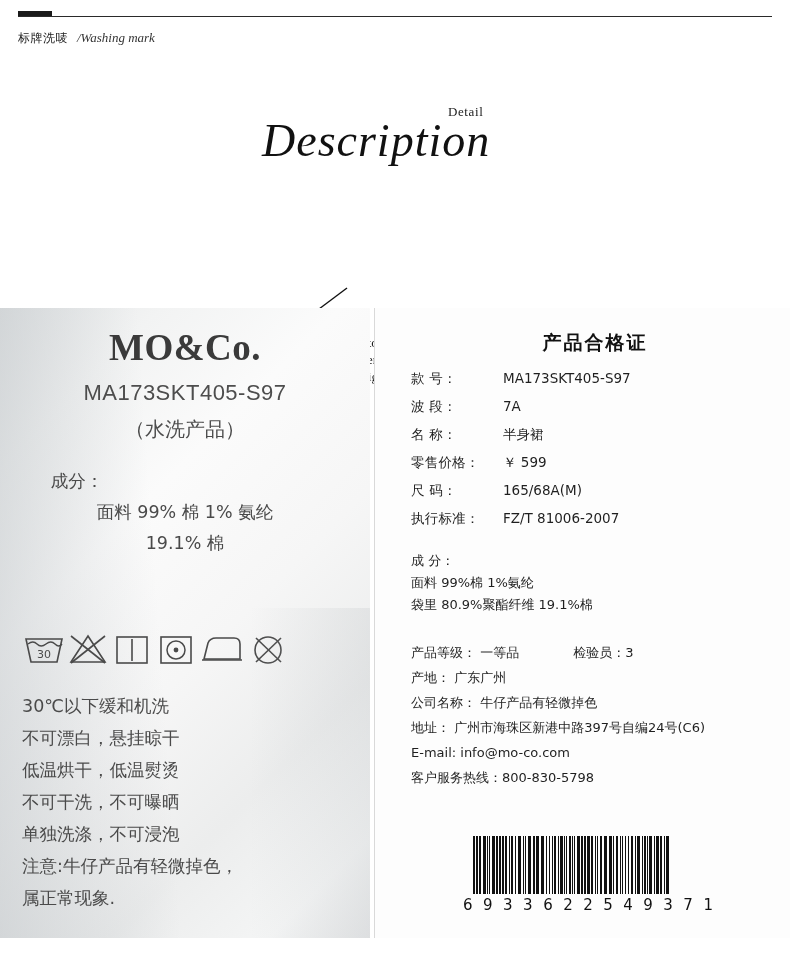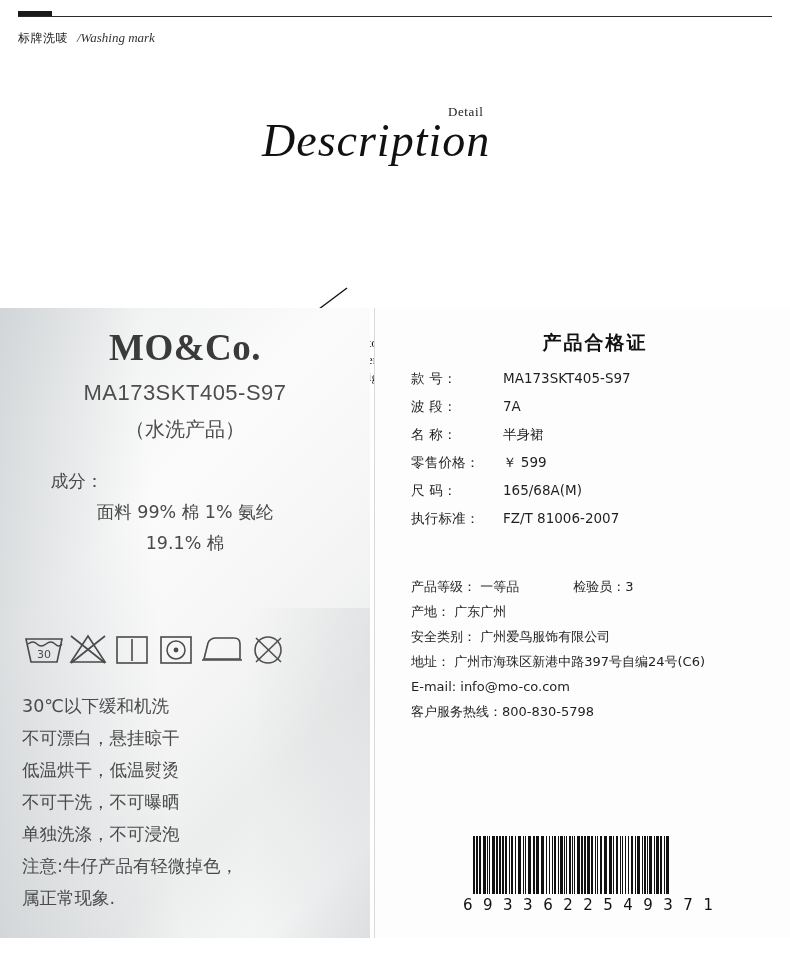--- a/index.html
+++ b/index.html
@@ -412,32 +412,37 @@
         <span class="cert-key">尺    码：</span>
         <span class="cert-val">165/68A(M)</span>
       </div>
       <div class="cert-row">
         <span class="cert-key">执行标准：</span>
         <span class="cert-val">FZ/T 81006-2007</span>
       </div>
 
       <div class="cert-gap"></div>
 
+      <div class="cert-sub">
+        <div>成    分：</div>
+        <div>面料  99%棉   1%氨纶</div>
+        <div>袋里  80.9%聚酯纤维   19.1%棉</div>
+      </div>
 
       <div class="cert-gap"></div>
 
       <div class="cert-block">
         <div class="cert-gap"></div>
         <div class="cert-inspect">
           <span>产品等级： 一等品</span>
           <span class="sp"></span>
           <span>检验员：3</span>
         </div>
         <div>产地： 广东广州</div>
-        <div>安全类别： 广州爱鸟服饰有限公司</div>
+        <div>公司名称： 牛仔产品有轻微掉色</div>
         <div>地址： 广州市海珠区新港中路397号自编24号(C6)</div>
         <div>E-mail:  info@mo-co.com</div>
         <div>客户服务热线：800-830-5798</div>
       </div>
     </div>
 
     <div class="barcode">
         <i style="width: 2px; margin-right: 1px;"></i>
         <i style="width: 2px; margin-right: 1px;"></i>
         <i style="width: 2px; margin-right: 2px;"></i>

